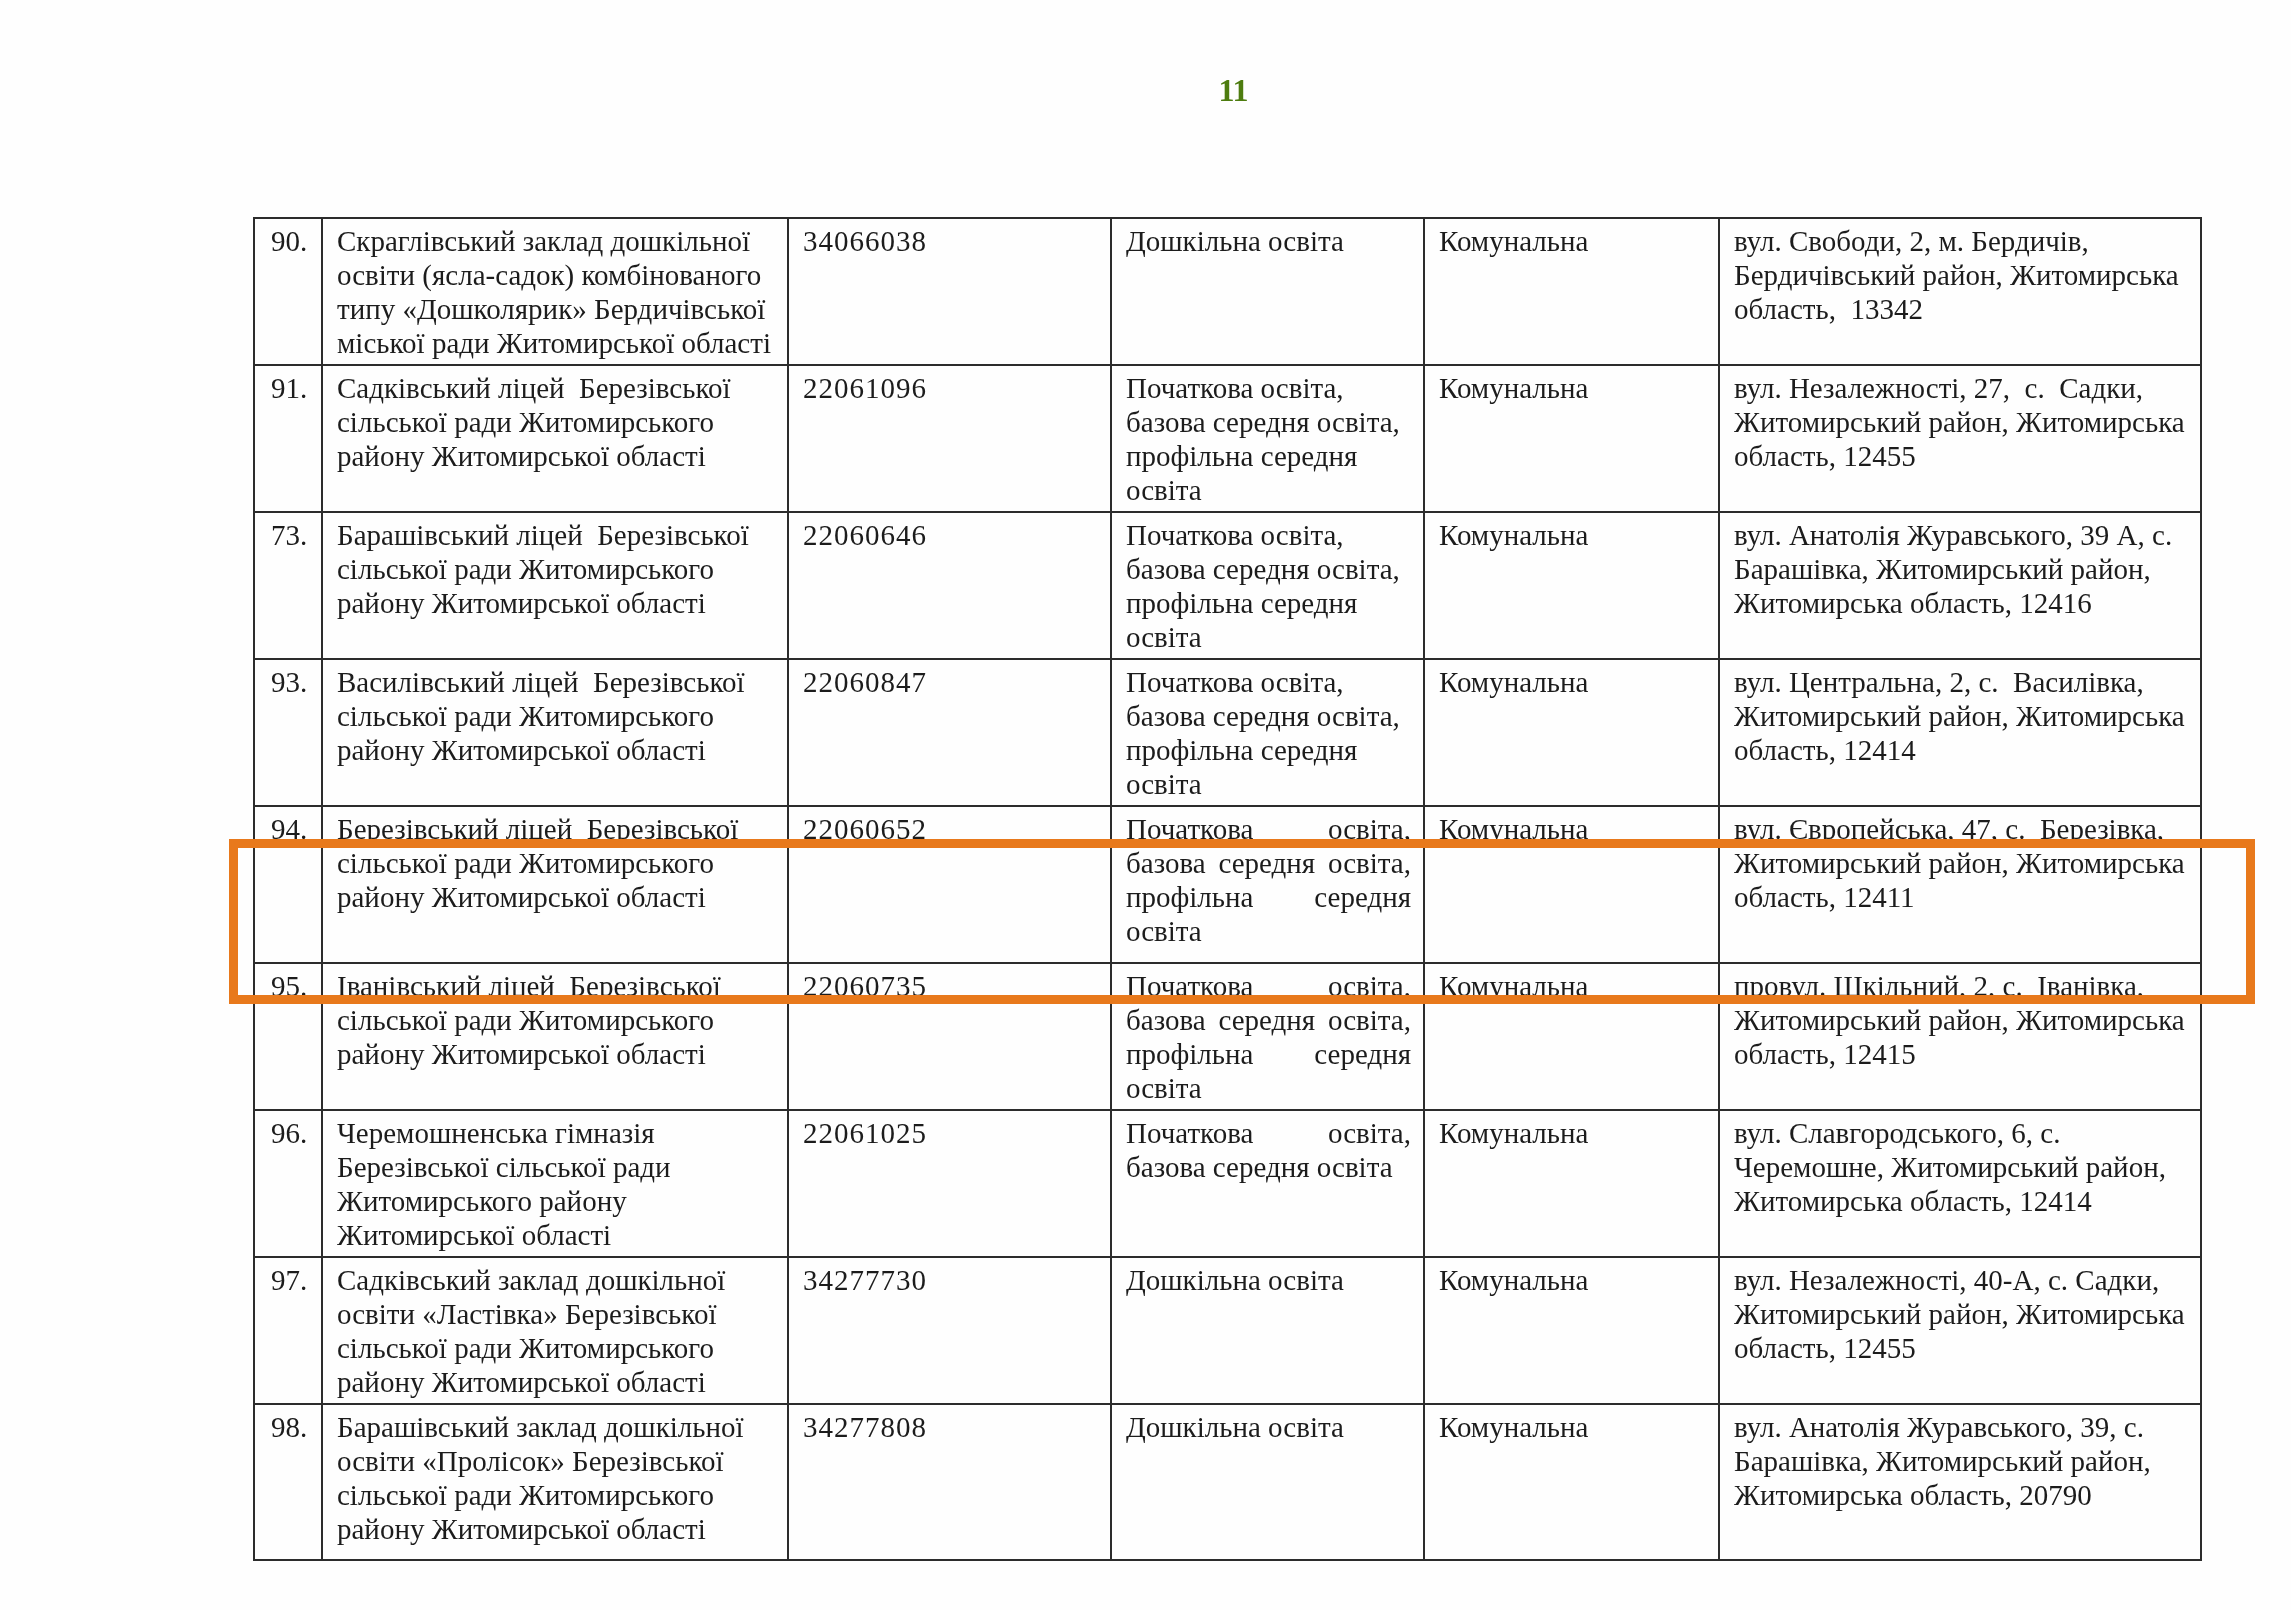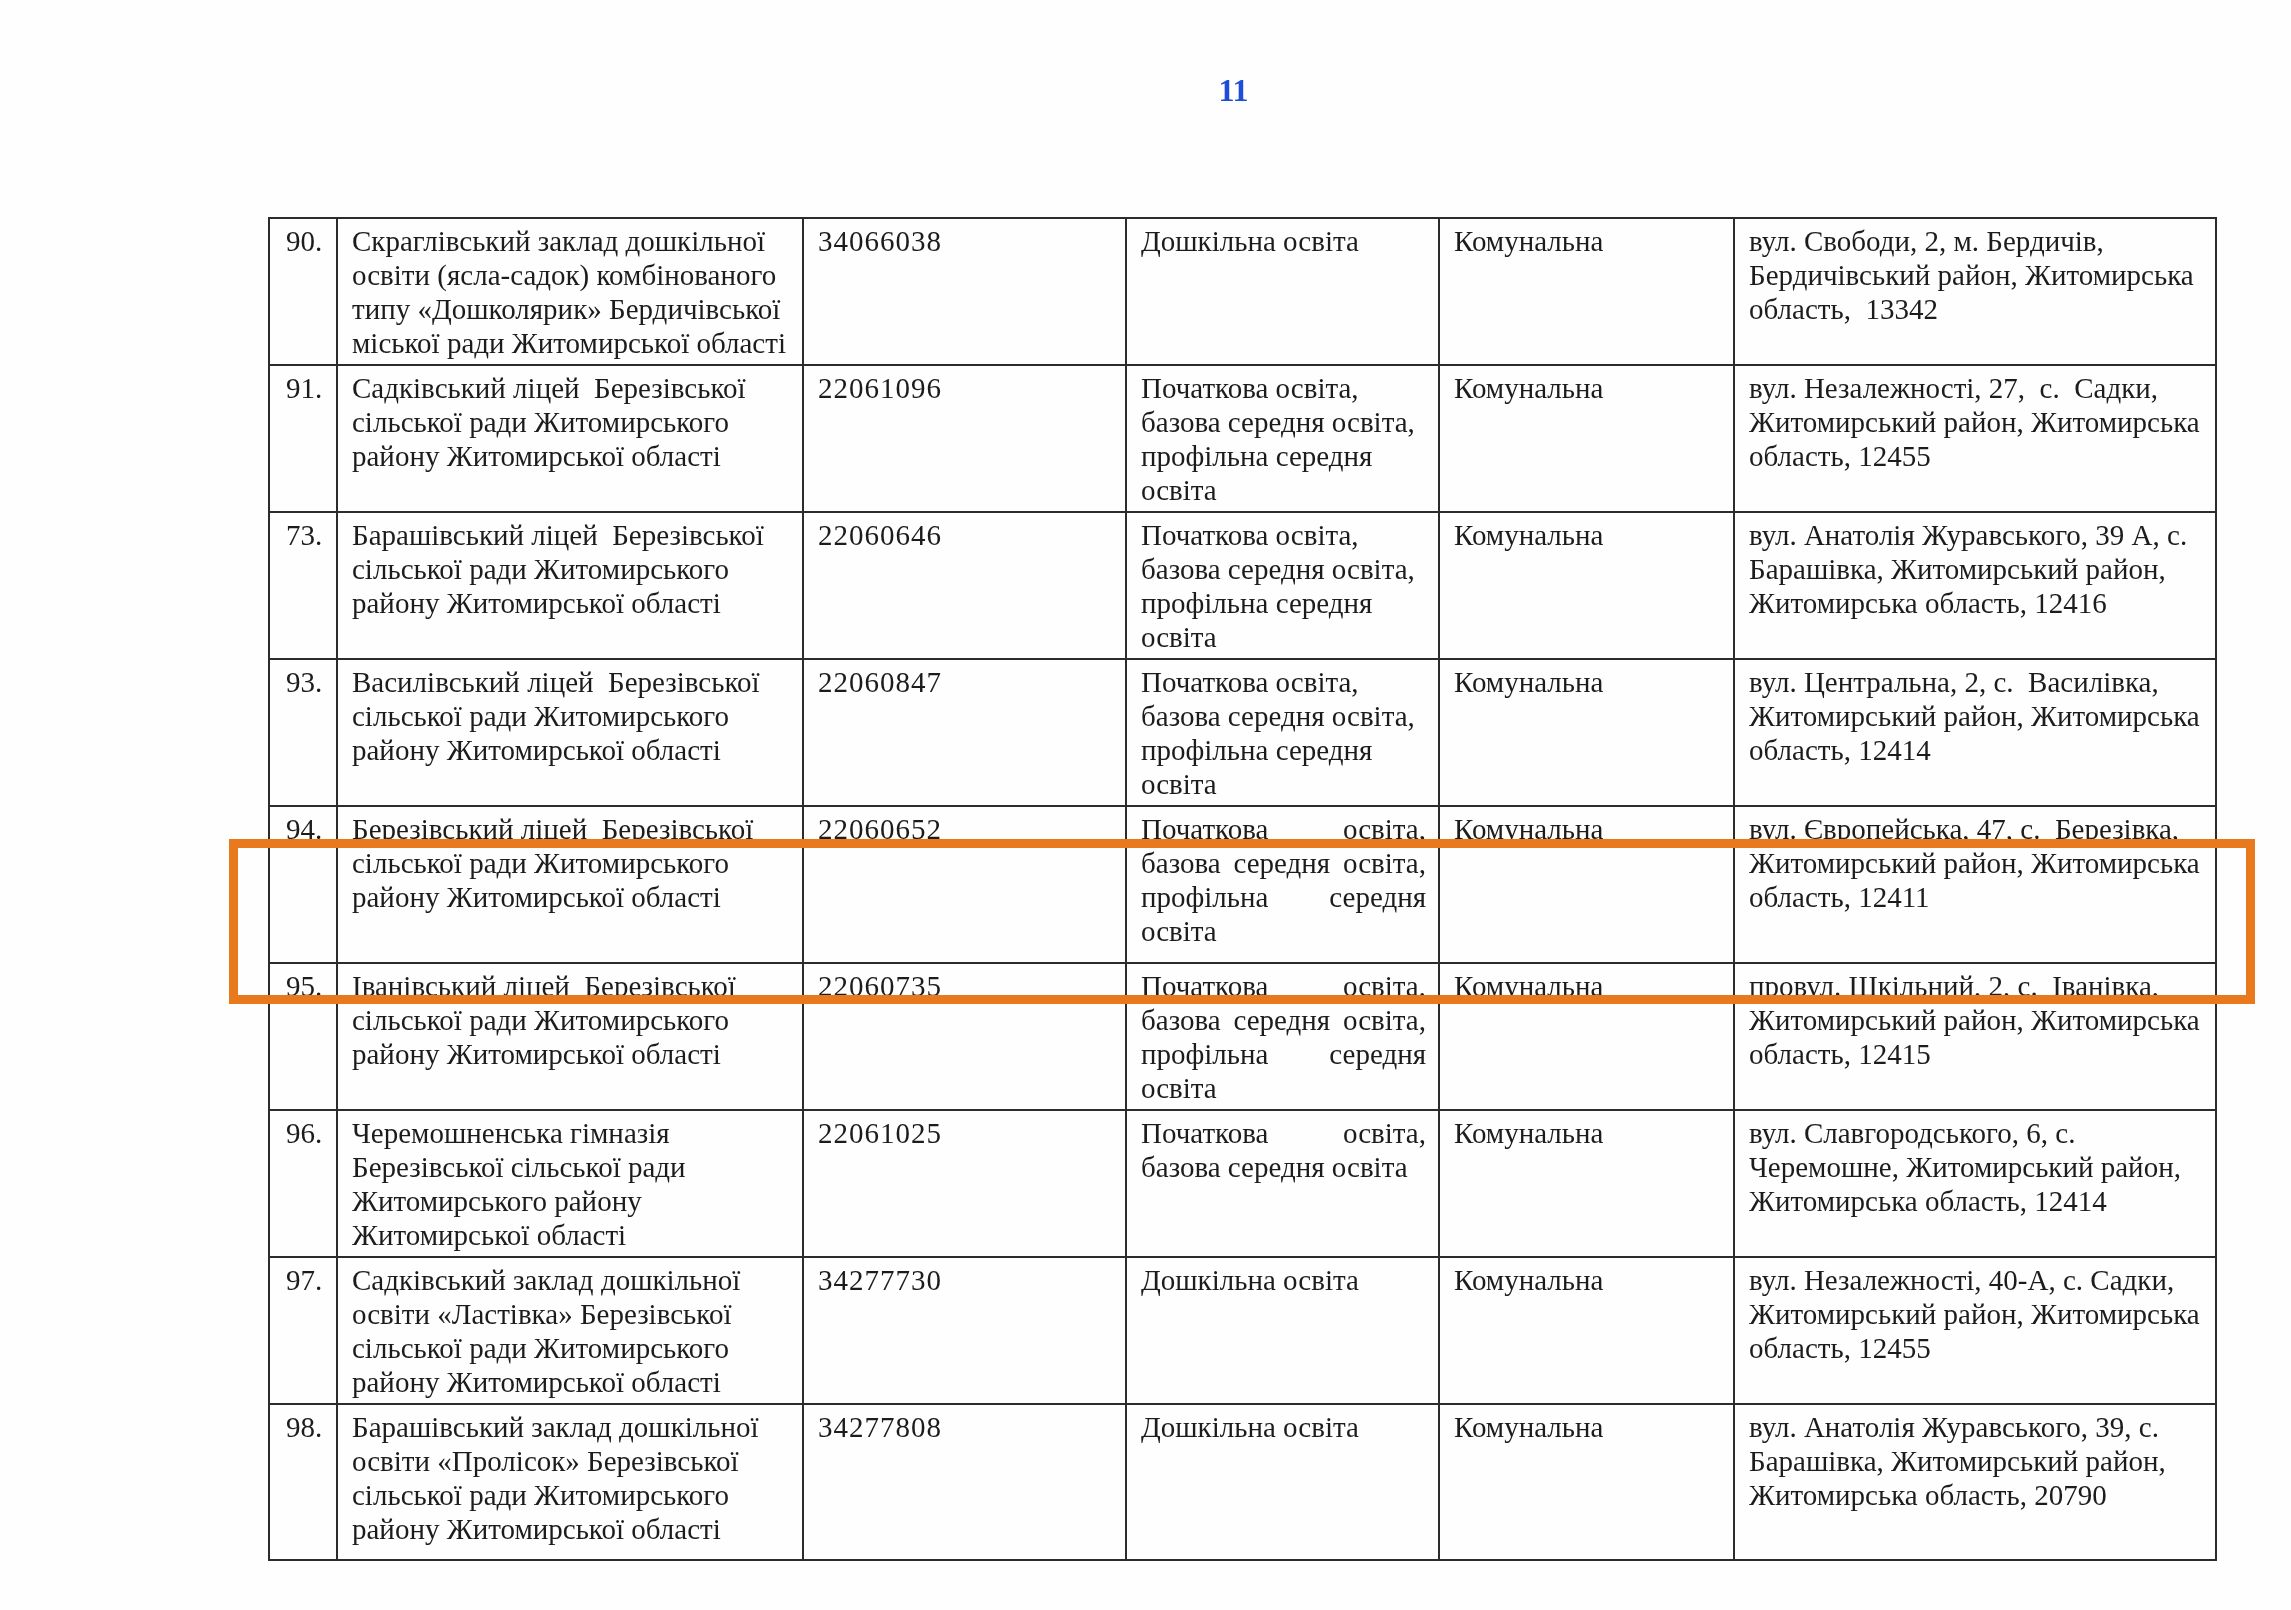--- a/index.html
+++ b/index.html
@@ -6,24 +6,24 @@
   .page{
     position:relative;
     width:2291px;height:1611px;
     background:#fefefe;
     font-family:"Liberation Serif", serif;
     color:#1c1c1c;
     overflow:hidden;
   }
   .pageno{
     position:absolute;top:72px;left:1134px;width:199px;
-    text-align:center;font-size:32px;font-weight:bold;color:#1d4ed8;
+    text-align:center;font-size:32px;font-weight:bold;color:#4d7c0f;
   }
   table.registry{
-    position:absolute;left:268px;top:217px;width:1946px;
+    position:absolute;left:253px;top:217px;width:1946px;
     border-collapse:collapse;table-layout:fixed;
   }
   table.registry td{
     border:2px solid #2c2c2c;
     vertical-align:top;
     font-size:29px;line-height:34px;
     padding:5px 12px 4px 14px;
     white-space:pre-wrap;
     overflow:hidden;
   }

